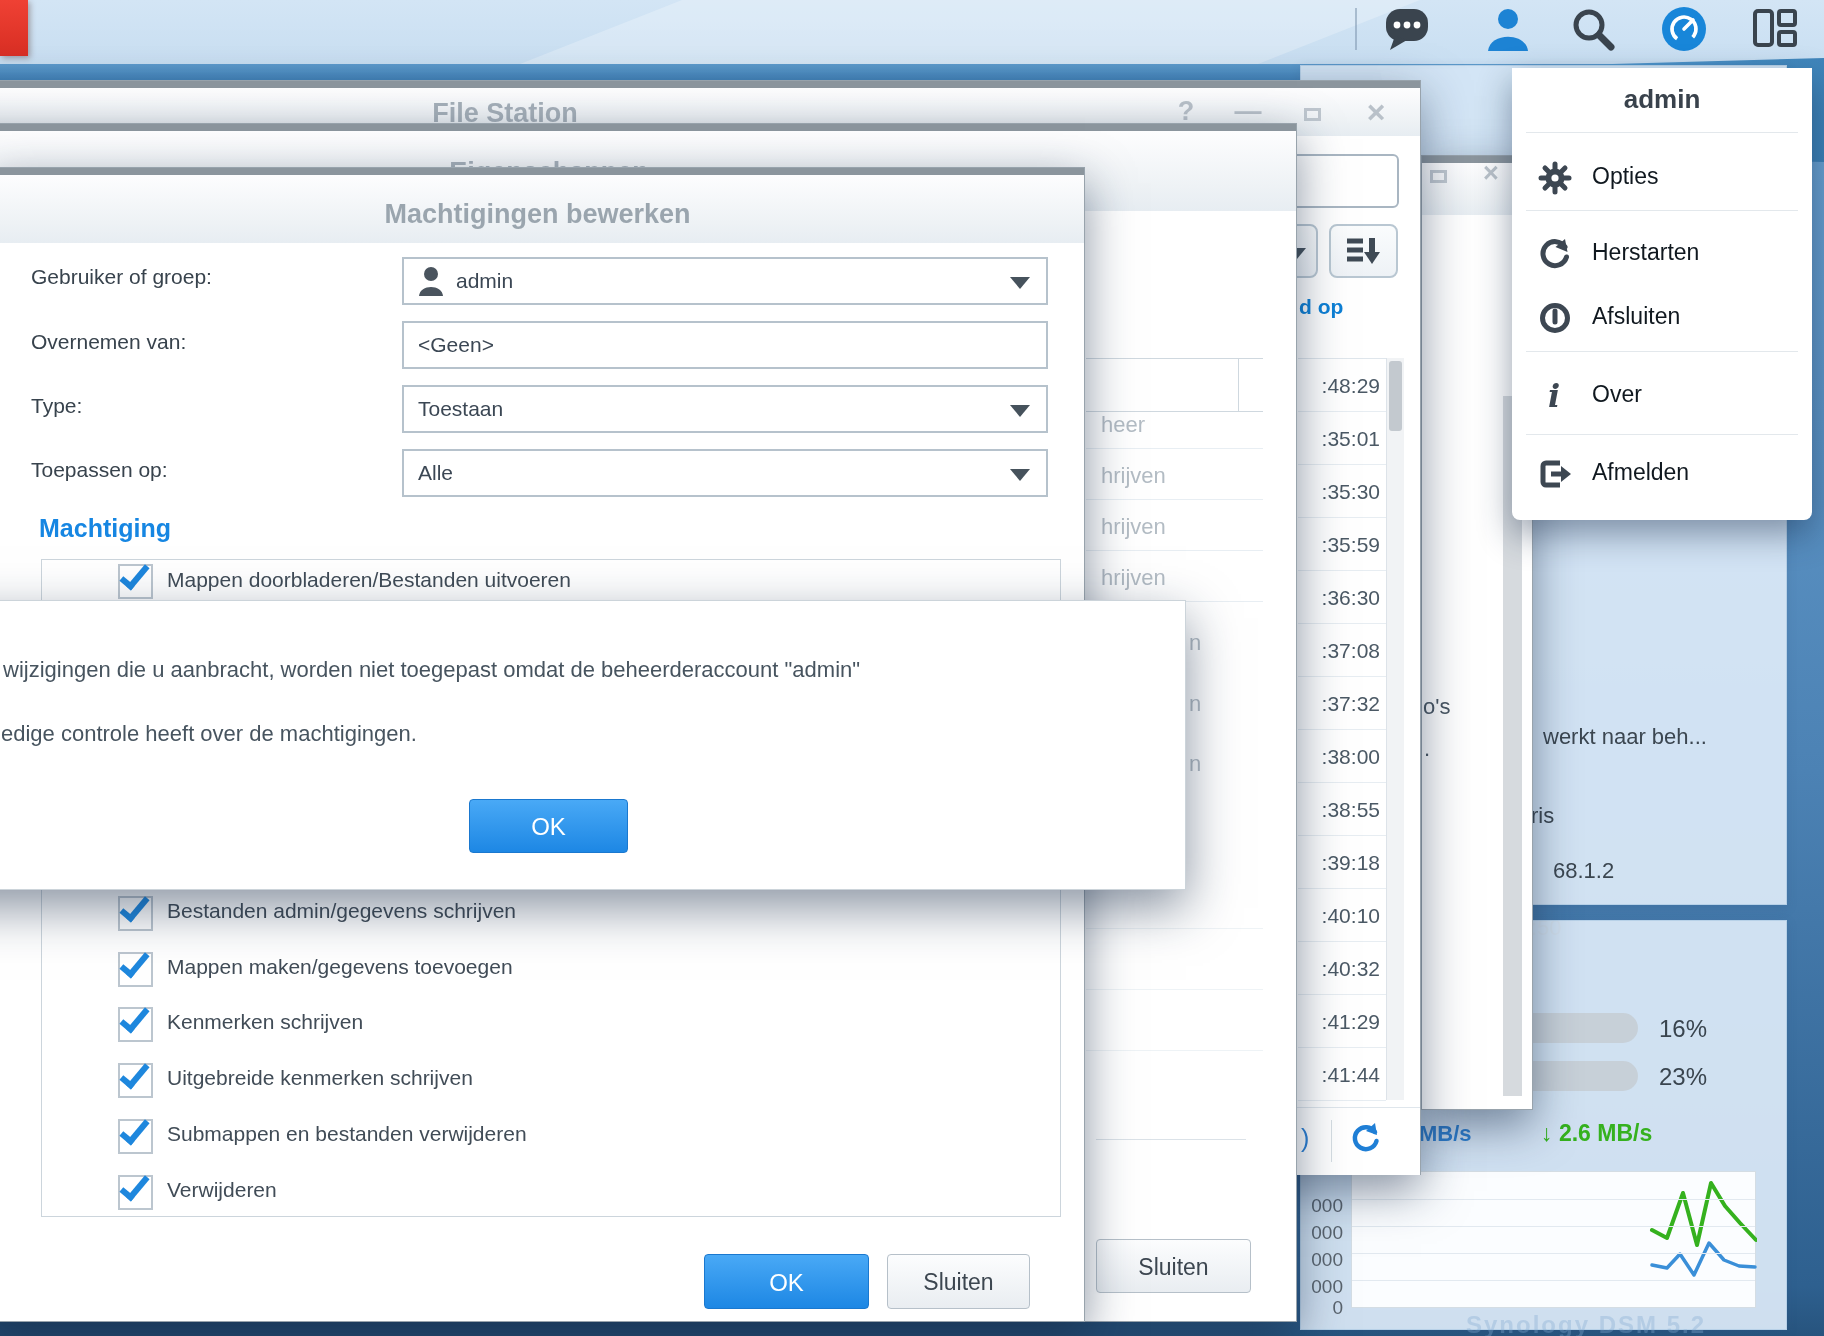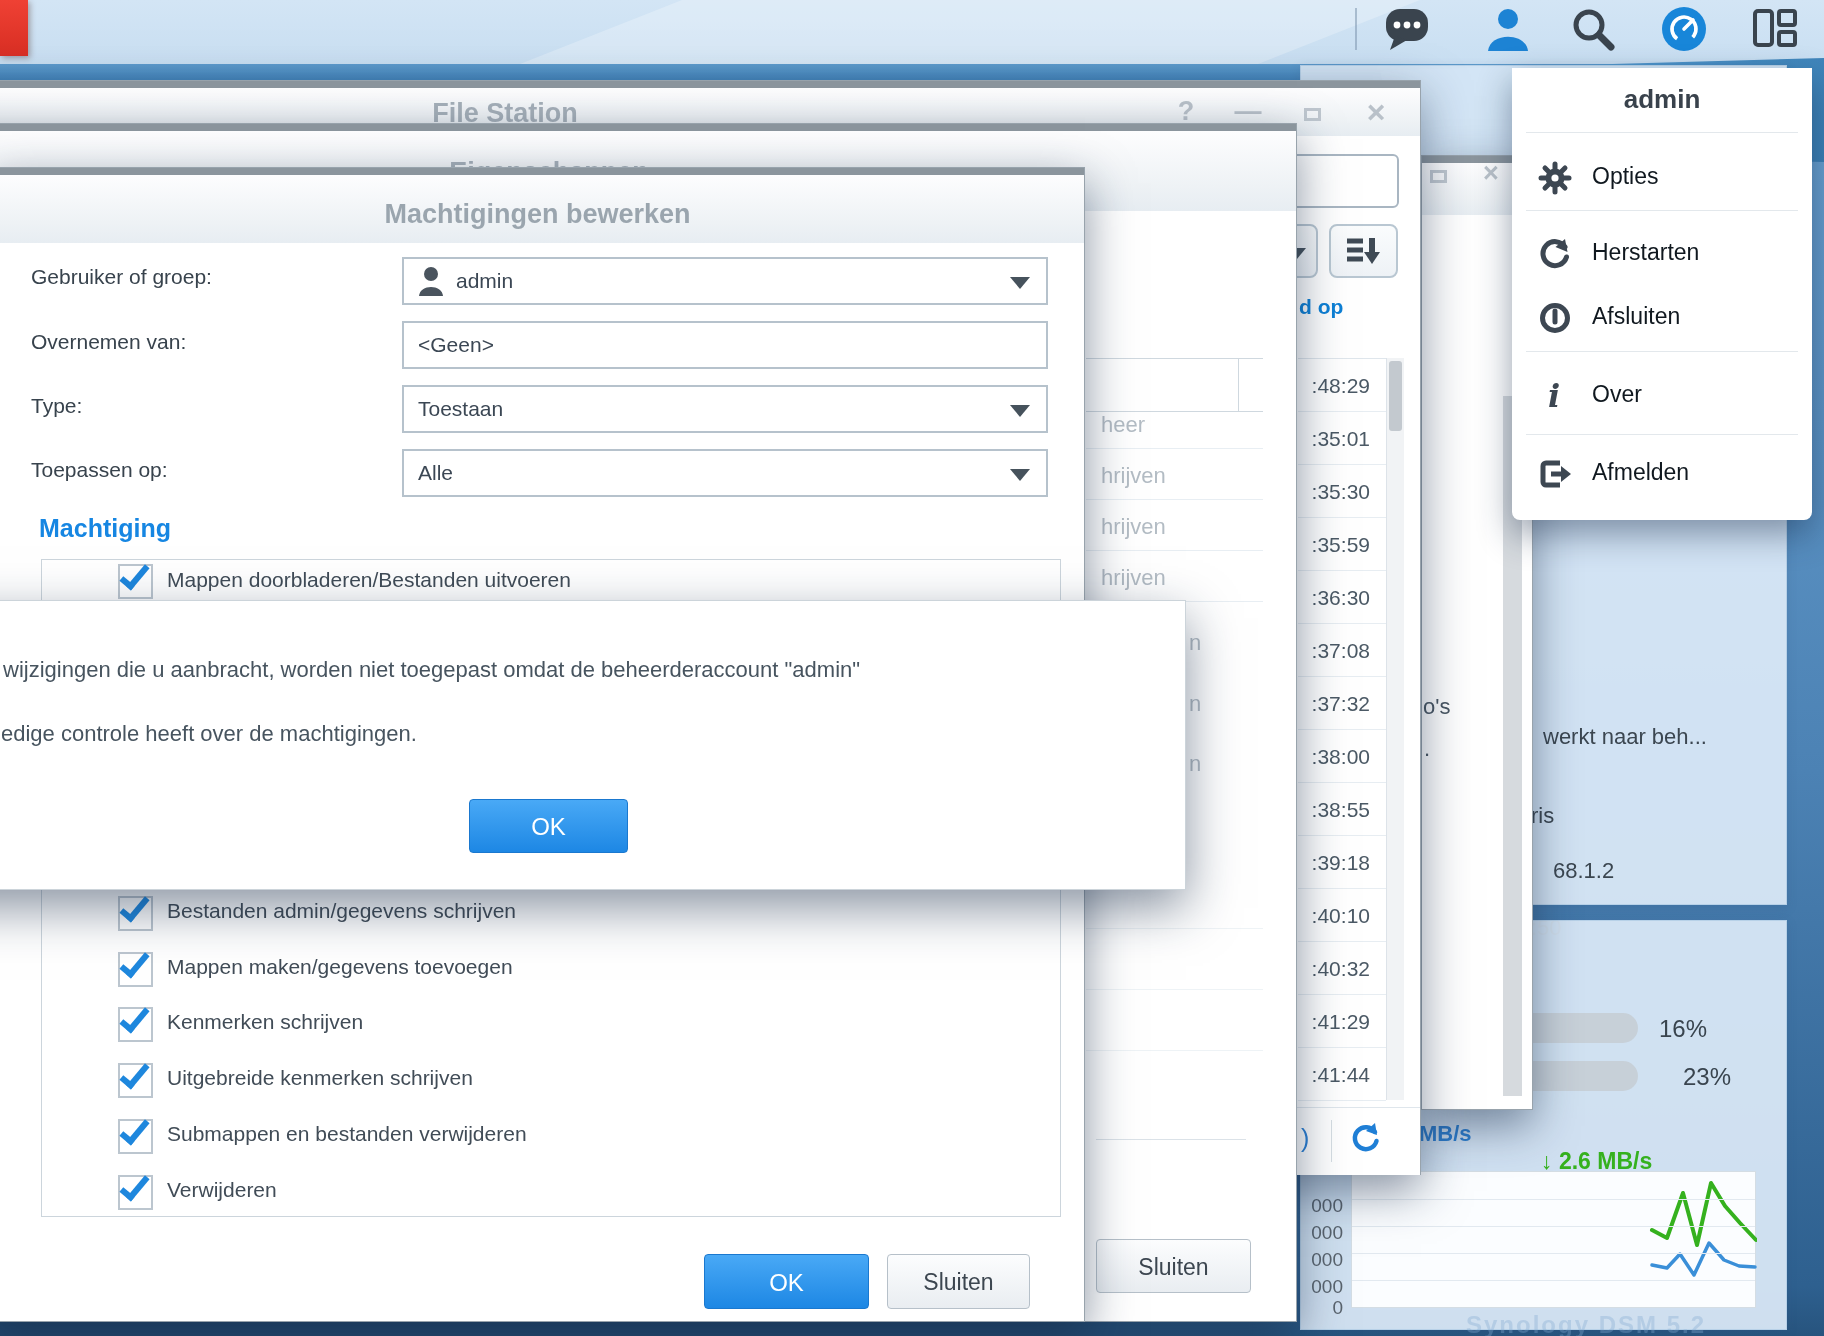--- a/index.html
+++ b/index.html
@@ -28,21 +28,21 @@
   .tb-sep { position:absolute; left:1355px; top:8px; width:2px; height:42px; background:rgba(125,150,175,.55); }
   .tb-icon { position:absolute; top:6px; width:48px; height:46px; cursor:pointer; }
 
   
   .widget-box { position:absolute; background:rgba(219,234,247,.93); border:1px solid #b7d1e8;
                 box-shadow:0 3px 10px rgba(50,80,120,.18); z-index:1; }
   .w-status-line { position:absolute; color:#3b4650; font-size:22px; white-space:nowrap; }
   .w-bar { position:absolute; width:127px; height:30px; background:#c7d0d8; border-radius:15px; }
   .w-pct { position:absolute; color:#39444e; font-size:24px; }
   .w-up { position:absolute; color:#2e7fd0; font-size:22px; font-weight:bold; white-space:nowrap; }
-  .w-down { position:absolute; color:#35b11e; font-size:23px; font-weight:bold; white-space:nowrap;margin-top:28px; }
+  .w-down { position:absolute; color:#35b11e; font-size:23px; font-weight:bold; white-space:nowrap; }
   .w-plot { position:absolute; left:50px; top:250px; width:405px; height:137px; background:#fbfdff;
             border:1px solid #d4dde4; }
   .w-grid { position:absolute; left:0; width:100%; height:1px; background:#e2e9f0; }
   .w-axis { position:absolute; color:#5a646e; font-size:19px; text-align:right; width:40px; }
   .w-mark { position:absolute; color:rgba(130,170,210,.35); font-size:24px; font-weight:bold; letter-spacing:2px; }
 
   
   .win { position:absolute; background:#fff; border:1px solid #98a3ac;
          box-shadow:0 16px 44px rgba(22,42,70,.5); }
   .win-edge { position:absolute; left:0; top:0; width:100%; height:7px; background:#8b959d; }
@@ -55,21 +55,21 @@
   
   #fs { left:-411px; top:80px; width:1832px; height:1095px; z-index:10; }
   #fs .titlebar { height:48px; font-size:27px; line-height:50px; }
   .fs-search { position:absolute; left:1591px; top:73px; width:218px; height:54px; background:#fff;
                border:2px solid #a9b6c2; border-radius:6px; }
   .fs-btn { position:absolute; top:143px; height:54px; background:linear-gradient(180deg,#fafcfd,#eef2f6);
             border:2px solid #b9c7d2; border-radius:8px; cursor:pointer; }
   .fs-colhead { position:absolute; left:1709px; top:214px; color:#0d80d6; font-size:21px; font-weight:bold; cursor:pointer; }
   .fs-rows { position:absolute; left:1708px; top:277px; width:88px; border-top:1px solid #dfe6ec; }
   .fs-row { height:53px; line-height:53px; border-bottom:1px solid #e7edf2; text-align:right;
-            padding-right:16px; color:#4b5965; font-size:21px; }
+            padding-right:6px; color:#4b5965; font-size:21px; }
   .fs-scroll { position:absolute; left:1796px; top:277px; width:18px; height:742px; background:#f1f3f5;
                border-left:1px solid #dde3e9; }
   .fs-thumb { position:absolute; left:2px; top:3px; width:13px; height:70px; background:#c3c9cf; border-radius:3px; cursor:pointer; }
   .fs-statusbar { position:absolute; left:0; top:1026px; width:100%; height:68px; background:#fff;
                   border-top:1px solid #dfe6ec; }
 
   
   #eg { left:-199px; top:123px; width:1496px; height:1199px; z-index:20; }
   #eg .titlebar { height:80px; font-size:27px; padding-top:26px; }
   .eg-line { position:absolute; height:1px; background:#e8eef3; }
@@ -131,21 +131,21 @@
     <div class="w-status-line" style="left:242px; top:658px;">werkt naar beh...</div>
     <div class="w-status-line" style="left:230px; top:737px;">ris</div>
     <div class="w-status-line" style="left:252px; top:792px;">68.1.2</div>
     <div class="w-status-line" style="left:230px; top:849px;">:50</div>
   </div>
 
   <div class="widget-box" style="left:1300px; top:920px; width:487px; height:410px;">
     <div class="w-bar" style="left:210px; top:92px;"></div>
     <div class="w-pct" style="left:358px; top:94px;">16%</div>
     <div class="w-bar" style="left:210px; top:140px;"></div>
-    <div class="w-pct" style="left:358px; top:142px;margin-left:24px;">23%</div>
+    <div class="w-pct" style="left:358px; top:142px;">23%</div>
     <div class="w-up" style="left:118px; top:200px;">MB/s</div>
     <div class="w-down" style="left:240px; top:199px;"><span>↓</span> <span>2.6 MB/s</span></div>
     <div class="w-axis" style="left:2px; top:274px;">000</div>
     <div class="w-axis" style="left:2px; top:301px;">000</div>
     <div class="w-axis" style="left:2px; top:328px;">000</div>
     <div class="w-axis" style="left:2px; top:355px;">000</div>
     <div class="w-axis" style="left:2px; top:376px;">0</div>
     <div class="w-plot">
       <div class="w-grid" style="top:27px;"></div>
       <div class="w-grid" style="top:54px;"></div>

